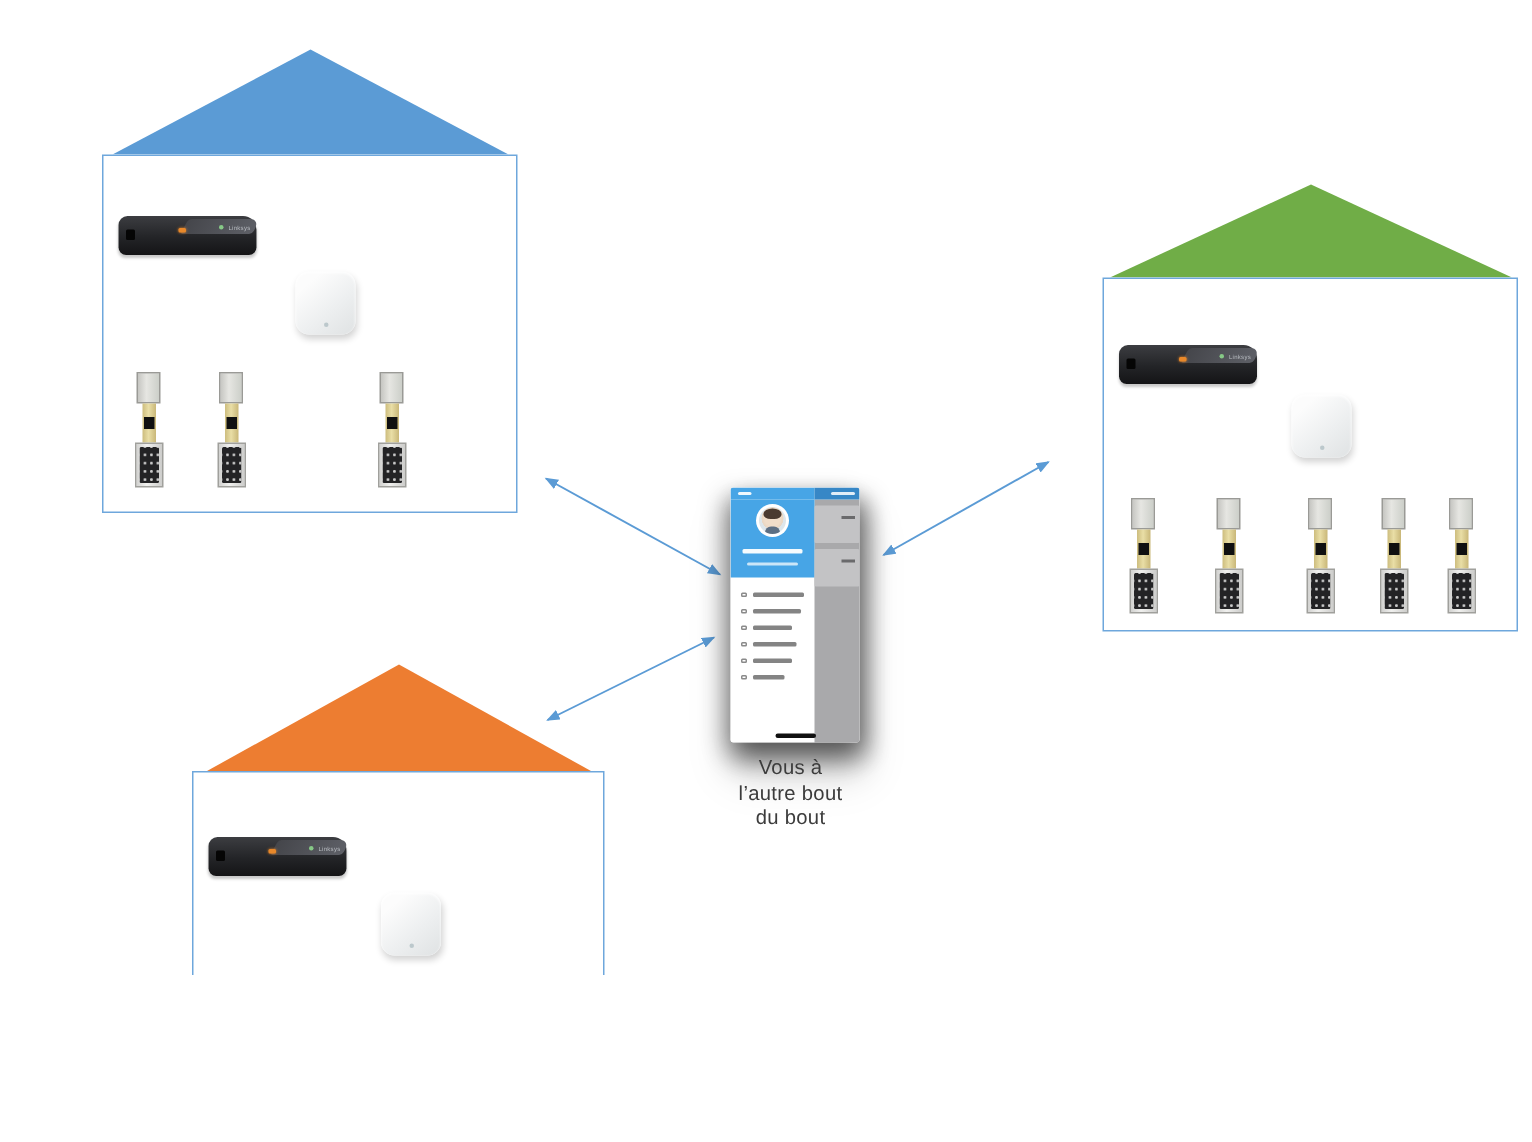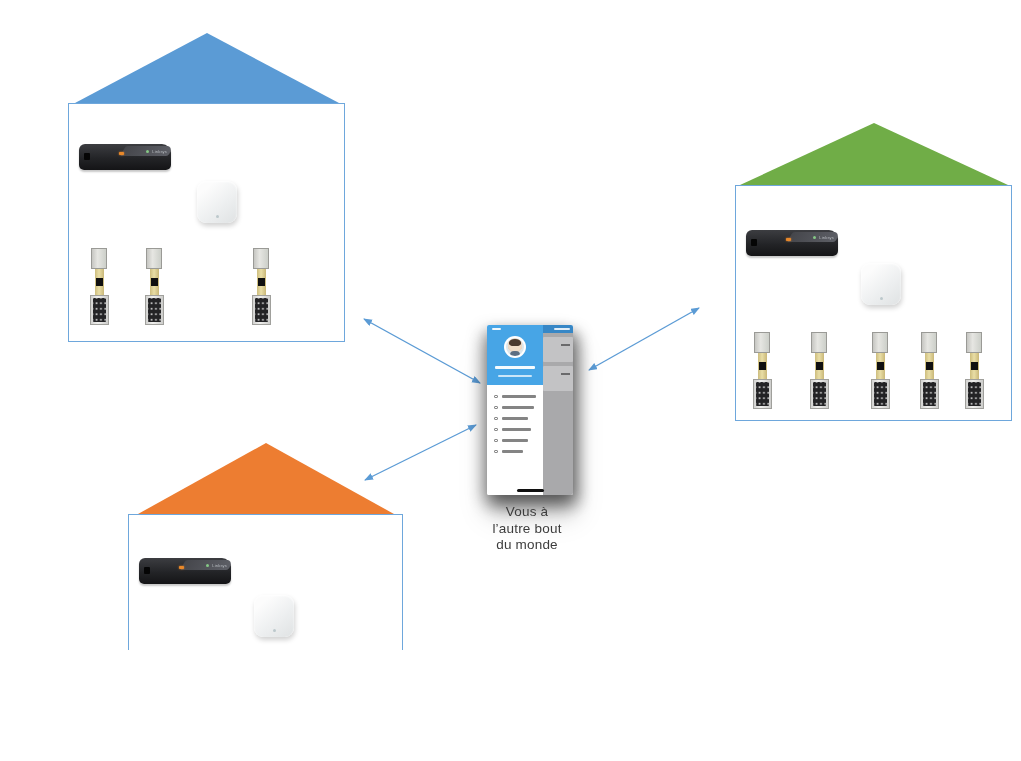--- a/index.html
+++ b/index.html
@@ -361,16 +361,16 @@
             </div>
           </div>
       </div>
       <div class="p-home"></div>
     </div>
   </div>
 
   <div class="caption">
     <div>Vous à</div>
     <div>l’autre bout</div>
-    <div>du monde</div>
+    <div>du bout</div>
   </div>
 
 </div>
 
 </body></html>

